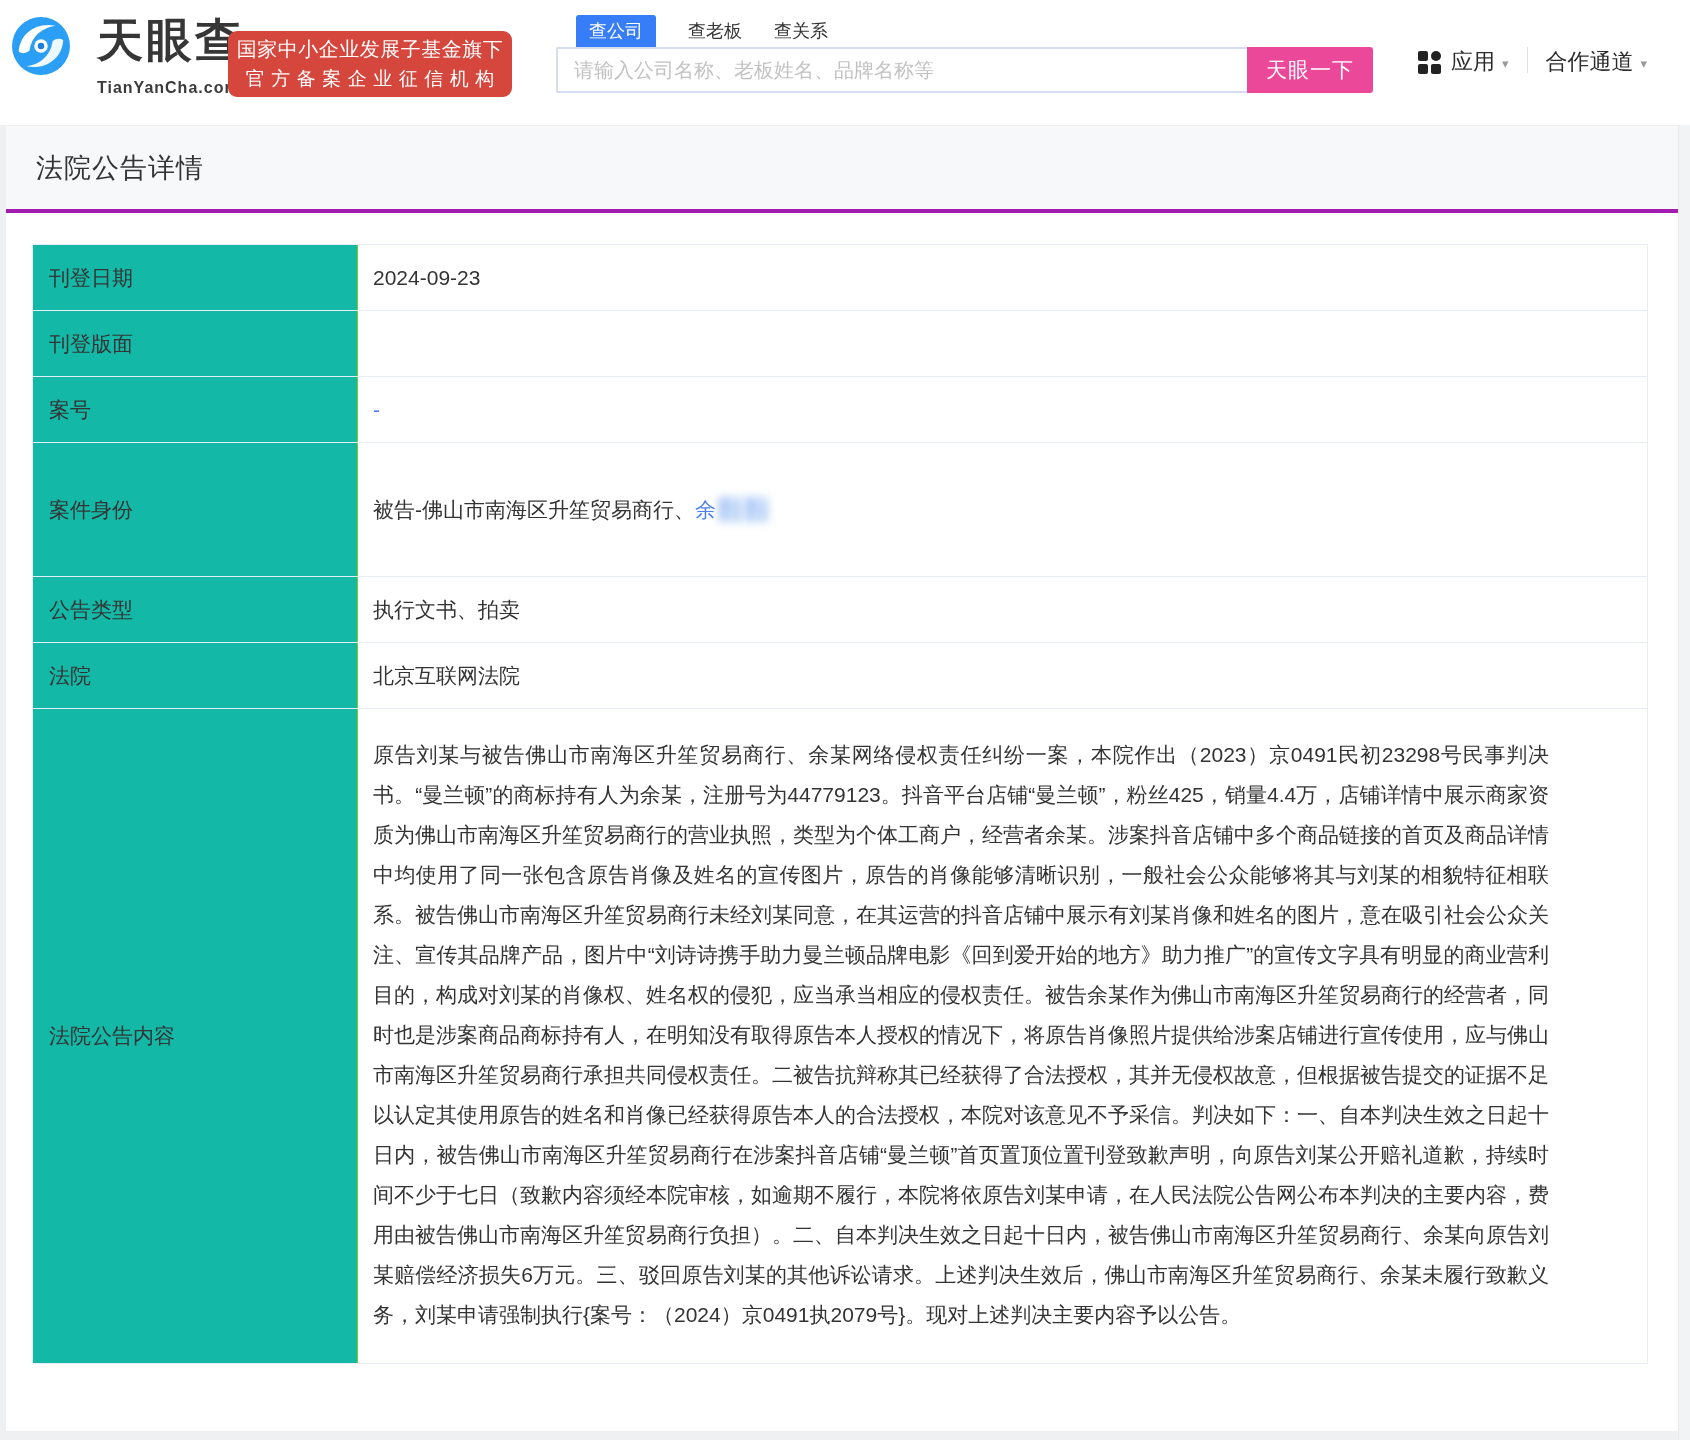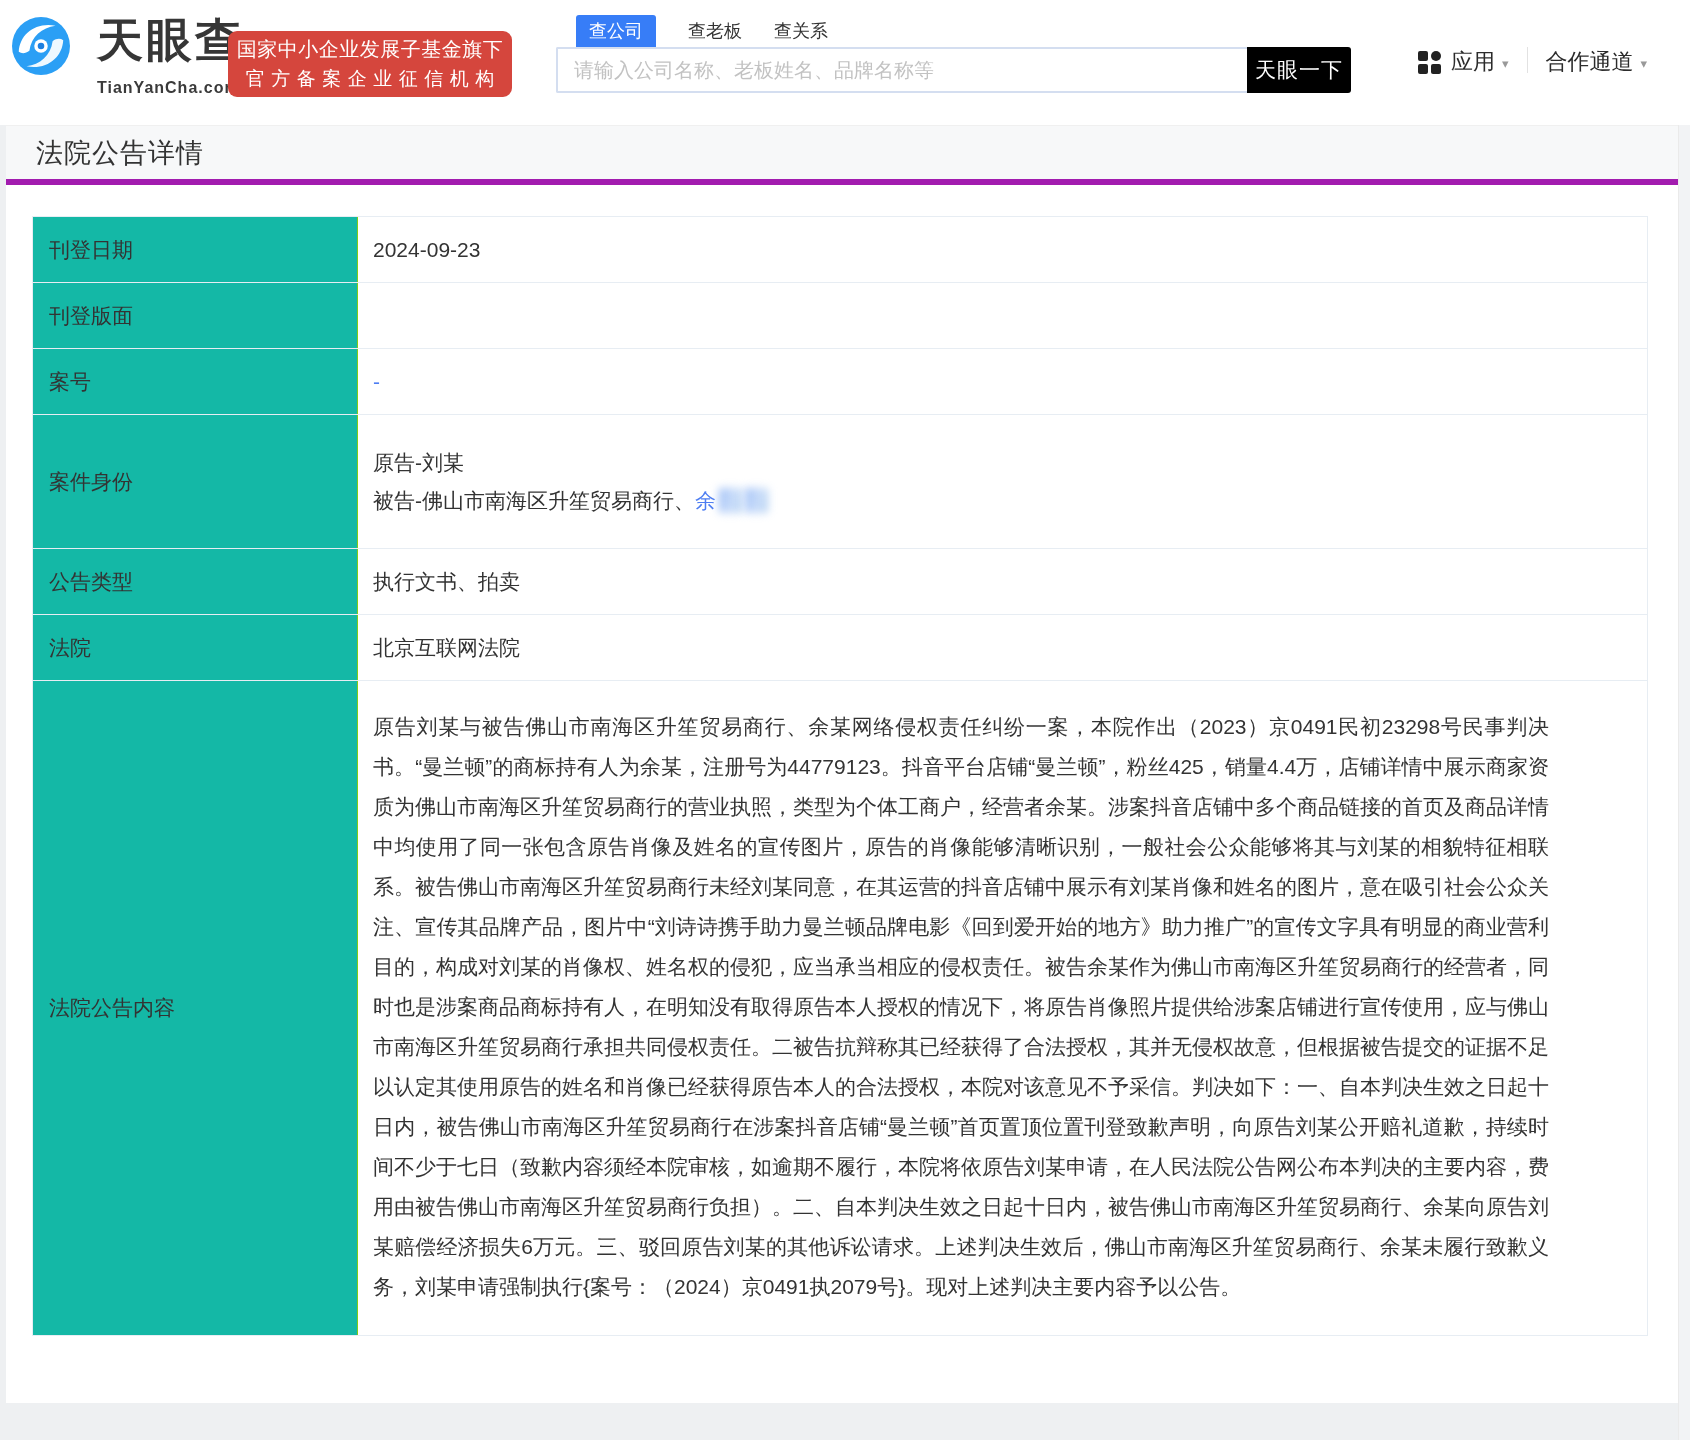--- a/index.html
+++ b/index.html
@@ -33,39 +33,39 @@
   .tab.active { background: #377df7; color: #fff; padding: 0 13px; border-radius: 3px 3px 0 0; }
 
   .search-input {
     position: absolute; left: 556px; top: 47px; width: 691px; height: 46px;
     border: 2px solid #d4def0; border-right: none; border-radius: 2px 0 0 2px;
     padding: 0 16px; font-size: 20px; color: #333; outline: none;
     font-family: "Liberation Sans", "DejaVu Sans", sans-serif;
   }
   .search-input::placeholder { color: #c2c2c2; }
   .search-btn {
-    position: absolute; left: 1247px; top: 47px; width: 104px; height: 46px;
-    background: #000000; border: none; border-radius: 0 3px 3px 0;
+    position: absolute; left: 1247px; top: 47px; width: 126px; height: 46px;
+    background: #ec4899; border: none; border-radius: 0 3px 3px 0;
     color: #fff; font-size: 21px; letter-spacing: 1px; cursor: pointer;
     font-family: "Liberation Sans", "DejaVu Sans", sans-serif;
   }
 
   .right-nav { position: absolute; left: 1418px; top: 47px; height: 46px; display: flex; align-items: flex-start; }
   .nav-item { display: flex; align-items: center; font-size: 22px; color: #2b2b2b; cursor: pointer; }
   .apps-icon { display: grid; grid-template-columns: 10px 10px; grid-template-rows: 10px 10px; gap: 3px; margin-right: 10px; }
   .apps-icon i { background: #222; border-radius: 2px; }
   .apps-icon i.round { border-radius: 50%; }
   .caret { font-size: 13px; color: #999; margin-left: 7px; transform: translateY(1px); }
   .nav-divider { width: 1px; height: 26px; background: #e2e2e2; margin: 0 18px; }
 
   
   .page { position: absolute; top: 125px; left: 6px; width: 1672px; }
   .title-band {
-    height: 60px; background: #f7f8f9;
-    border-top: 1px solid #f0f0f0; border-bottom: 6px solid #a21caf;
+    height: 88px; background: #f7f8f9;
+    border-top: 1px solid #f0f0f0; border-bottom: 4px solid #a21caf;
     display: flex; align-items: center; padding-left: 30px;
   }
   .page-title { font-size: 27px; font-weight: 500; color: #333; letter-spacing: 1px; }
 
   .card { background: #fff; height: 1218px; padding: 31px 30px 0 26px; }
 
   
   .tbl { border: 1px solid #e7edf3; }
   .trow { display: flex; border-bottom: 1px solid #e7edf3; }
   .trow:last-child { border-bottom: none; }
@@ -164,21 +164,20 @@
 
       <div class="trow h-s">
         <div class="tlabel">案号</div>
         <div class="tvalue link">-</div>
       </div>
 
       <div class="trow h-m">
         <div class="tlabel">案件身份</div>
         <div class="tvalue">
           <div class="identity-lines">
-            <div>原告-刘某</div>
             <div><span>被告-佛山市南海区升笙贸易商行、</span><span class="link">余</span><span class="blur-block"></span><span class="blur-block"></span></div>
           </div>
         </div>
       </div>
 
       <div class="trow h-s">
         <div class="tlabel">公告类型</div>
         <div class="tvalue">执行文书、拍卖</div>
       </div>
 

